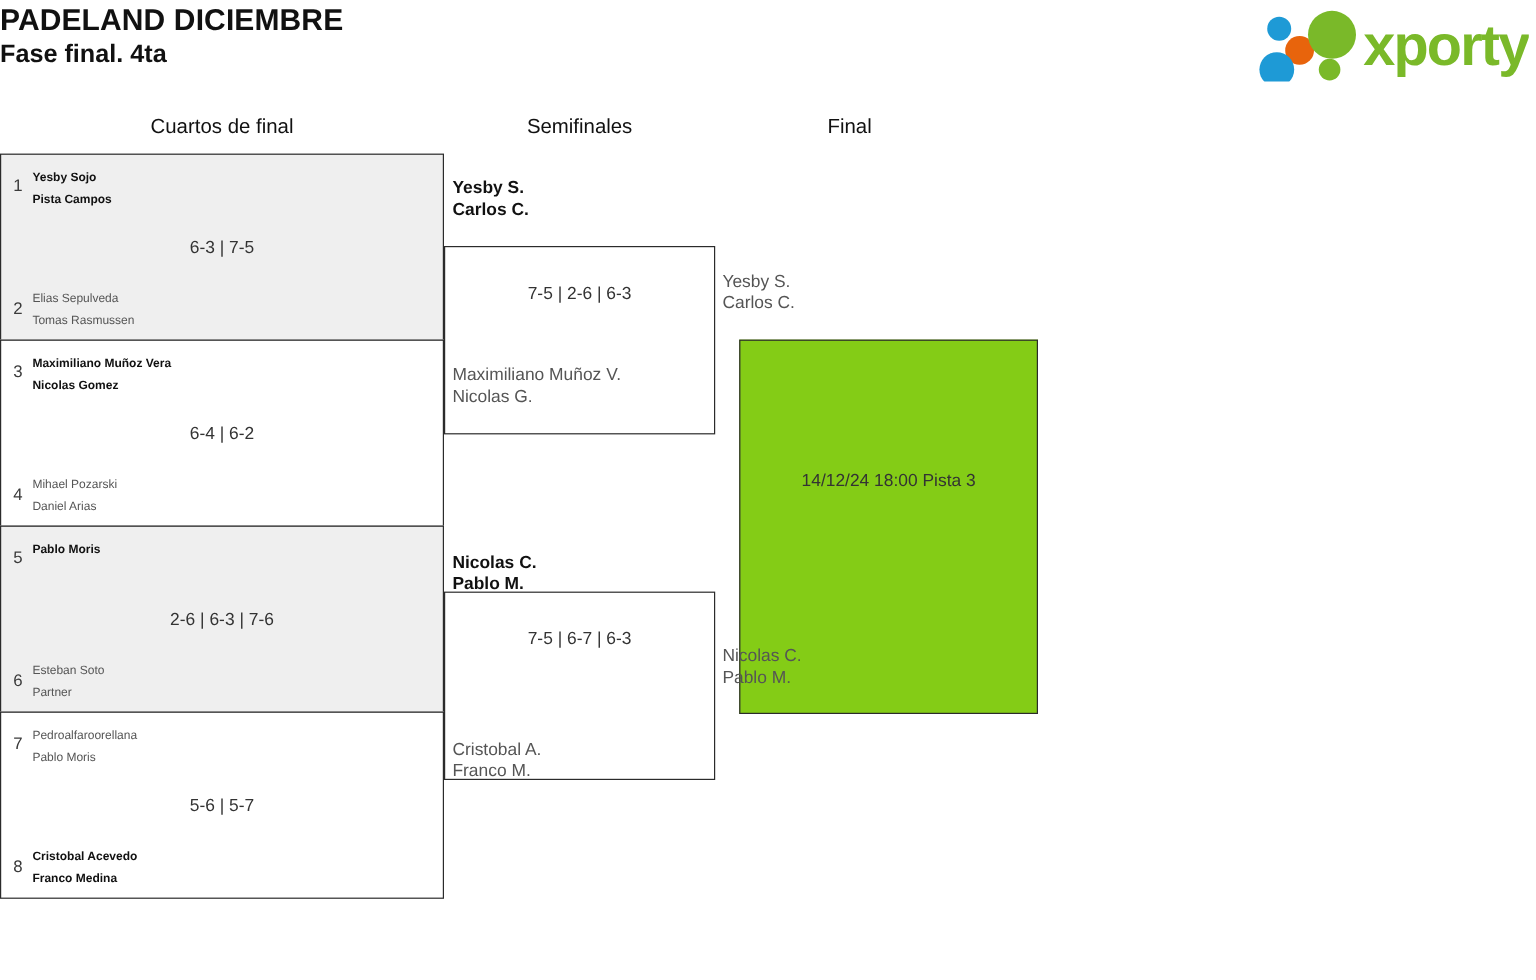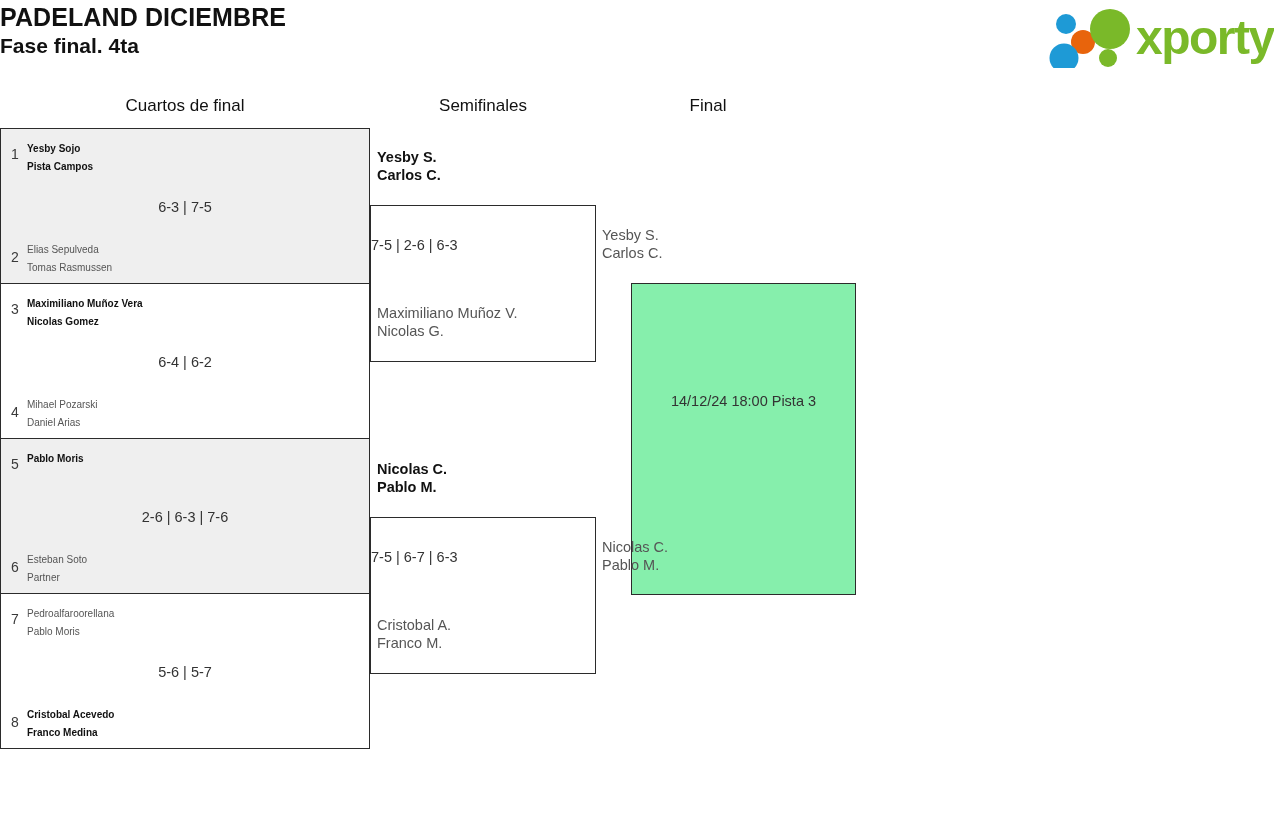--- a/index.html
+++ b/index.html
@@ -130,27 +130,27 @@
   
   .sf-box {
     position: absolute;
     left: 370px;
     width: 226px;
     height: 157px;
     border: 1px solid #2b2b2b;
     background: #ffffff;
   }
   .sf-box.s1 { top: 205px; }
-  .sf-box.s2 { top: 517px; padding-left: 20px; }
+  .sf-box.s2 { top: 493px; padding-left: 20px; }
 
   .sf-score {
     position: absolute;
     left: 0; right: 0;
     top: 31px;
-    text-align: left;
+    text-align: center;
     font-size: 14.5px;
     color: #333333;
     white-space: nowrap;
   }
 
   
   .adv {
     position: absolute;
     font-size: 14.5px;
     line-height: 18px;
@@ -162,26 +162,26 @@
 
   
   .sf1-top    { left: 377px; top: 148px; }
   .sf1-bottom { left: 377px; top: 304px; }
   .sf2-top    { left: 377px; top: 460px; }
   .sf2-bottom { left: 377px; top: 616px; }
 
   
   .fin-box {
     position: absolute;
-    left: 631px;
+    left: 616px;
     top: 283px;
-    width: 225px;
+    width: 249px;
     height: 312px;
     border: 1px solid #2b2b2b;
-    background: #86efac;
+    background: #84cc16;
   }
   .fin-score {
     position: absolute;
     left: 0; right: 0;
     top: 109px;
     text-align: center;
     font-size: 14.5px;
     color: #333333;
     white-space: nowrap;
   }

